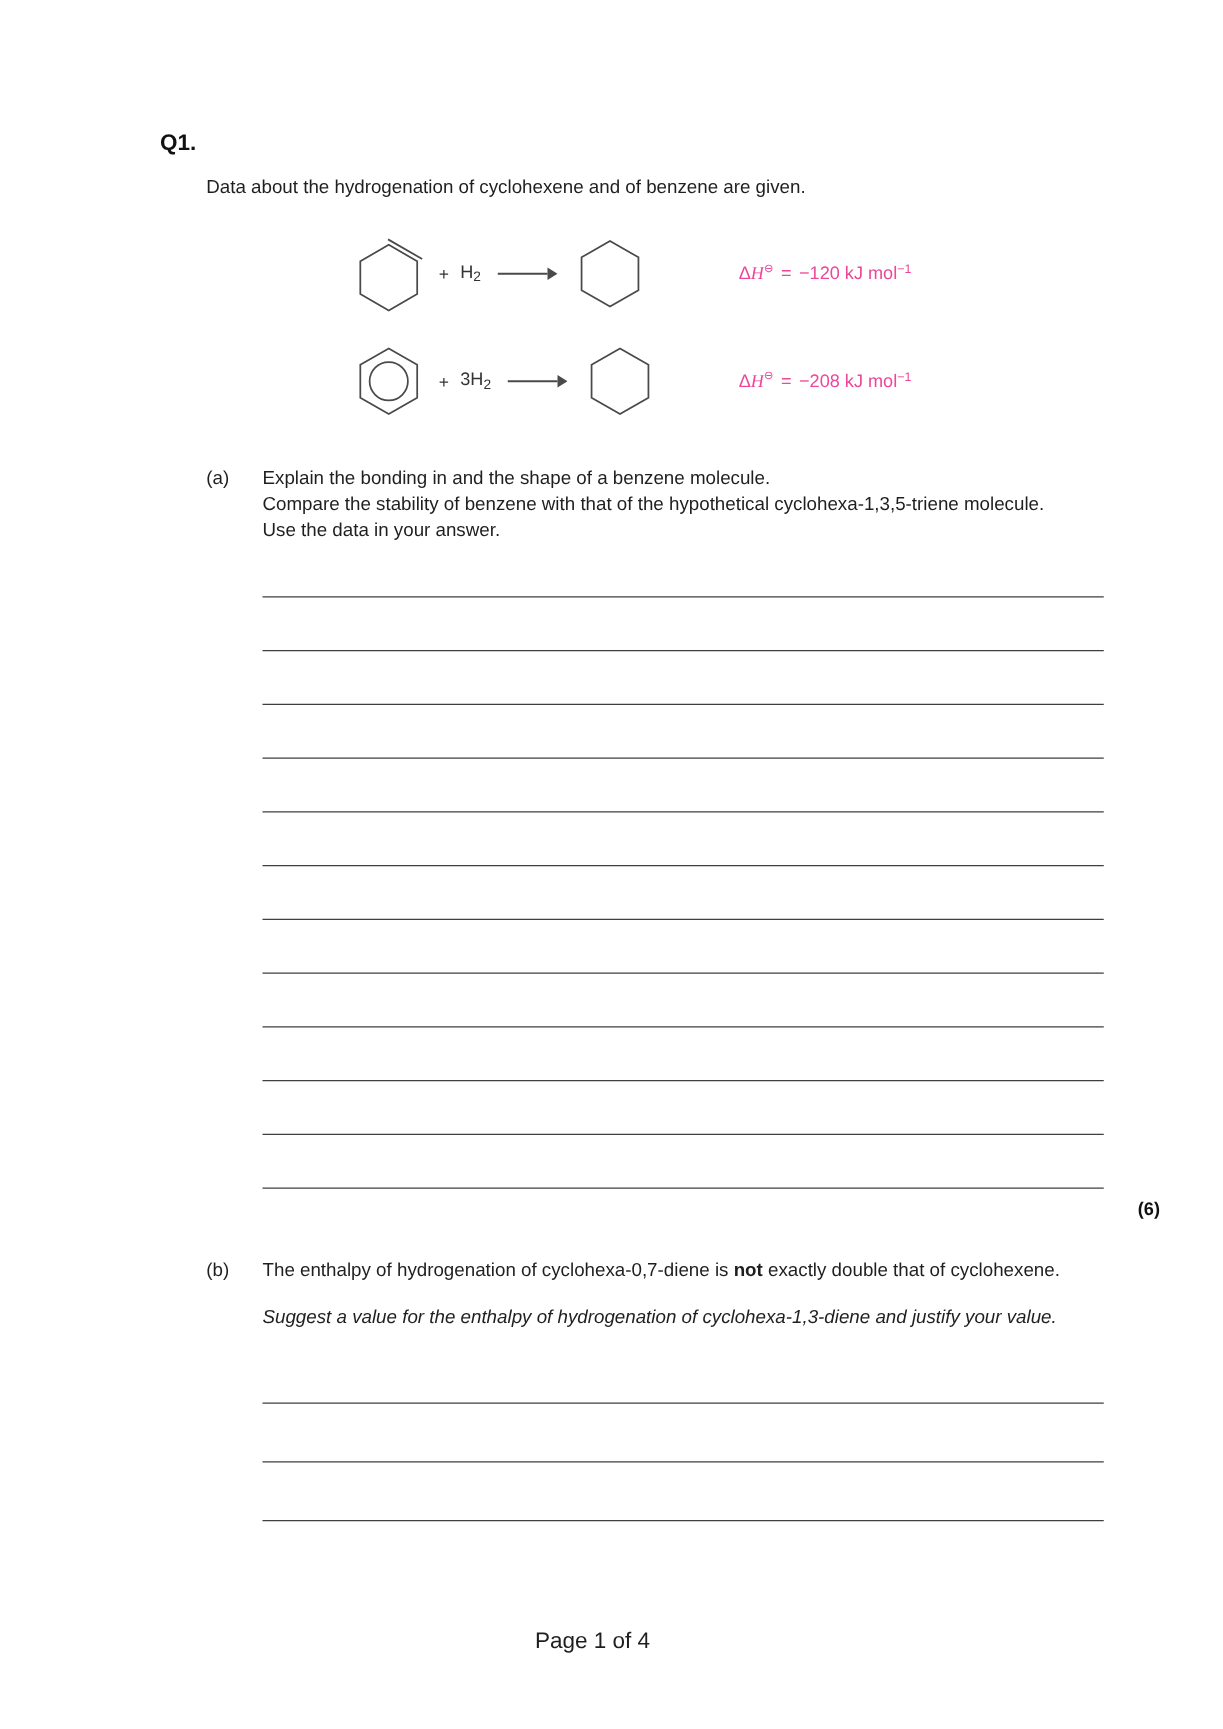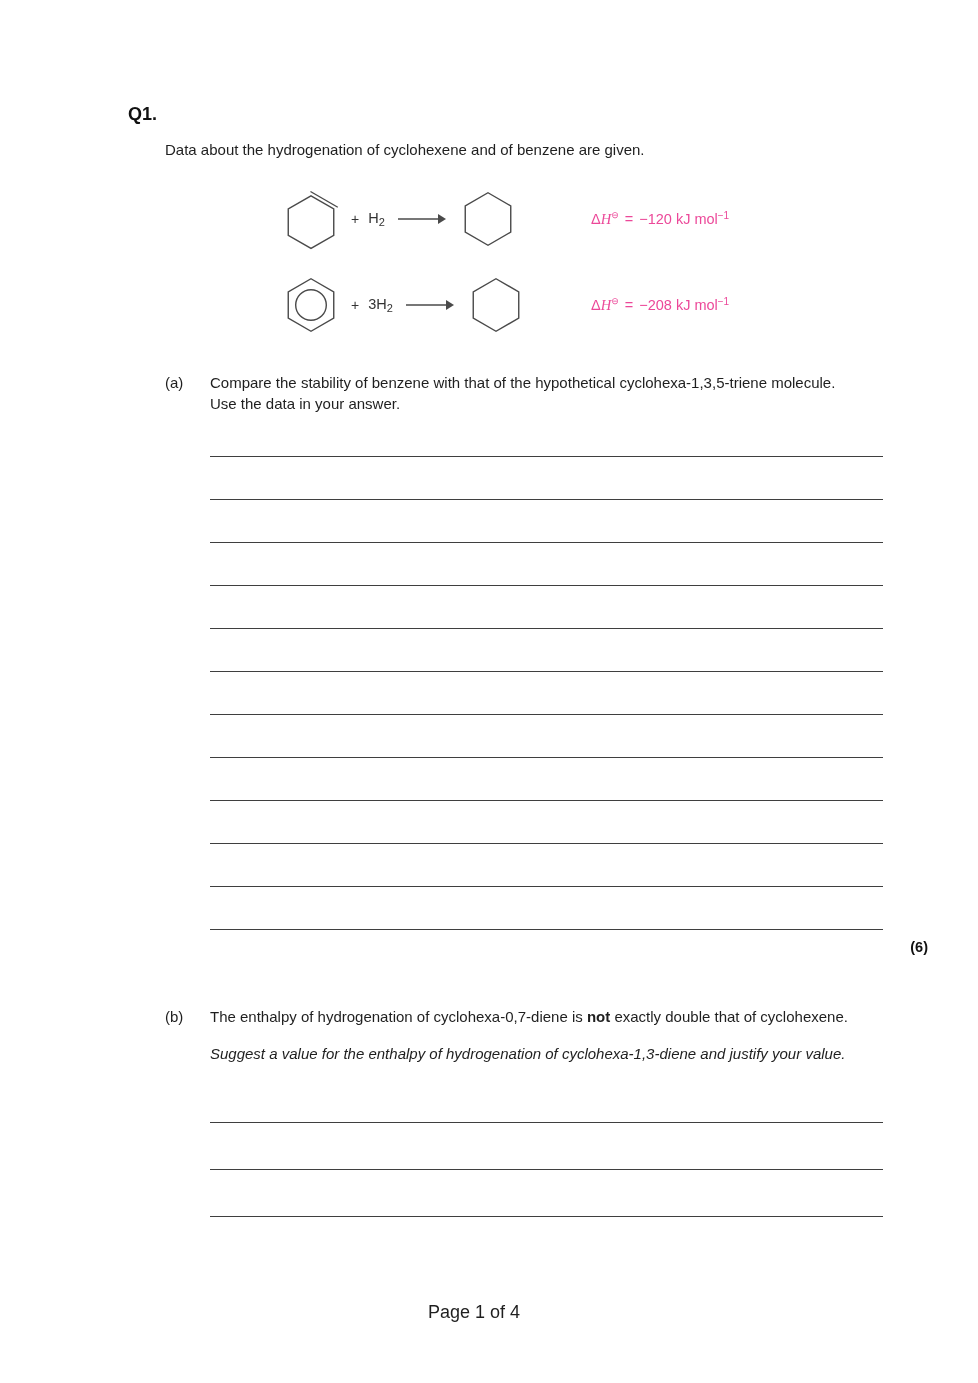--- a/index.html
+++ b/index.html
@@ -159,20 +159,21 @@
       <span class="dh">
         <span>Δ</span><i>H</i><sup class="theta">⊖</sup><span class="eq">=</span><span>−208 kJ mol</span><sup class="exp">−1</sup>
       </span>
     </div>
 
   </div>
 
   <div class="part part-a">
     <div class="plabel">(a)</div>
     <div class="pbody">
+      <p>Explain the bonding in and the shape of a benzene molecule.</p>
       <p>Compare the stability of benzene with that of the hypothetical cyclohexa-1,3,5-triene molecule.</p>
       <p>Use the data in your answer.</p>
       <div class="answer-lines a">
           <div class="answer-line"></div>
           <div class="answer-line"></div>
           <div class="answer-line"></div>
           <div class="answer-line"></div>
           <div class="answer-line"></div>
           <div class="answer-line"></div>
           <div class="answer-line"></div>

